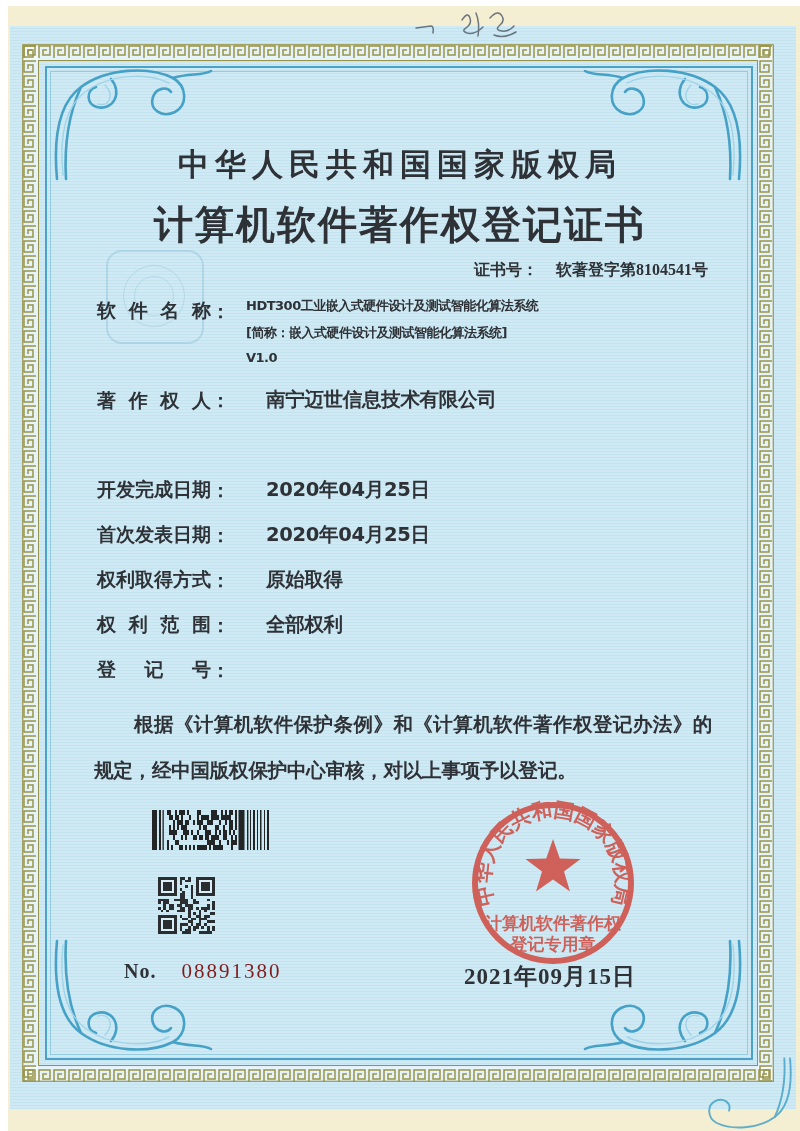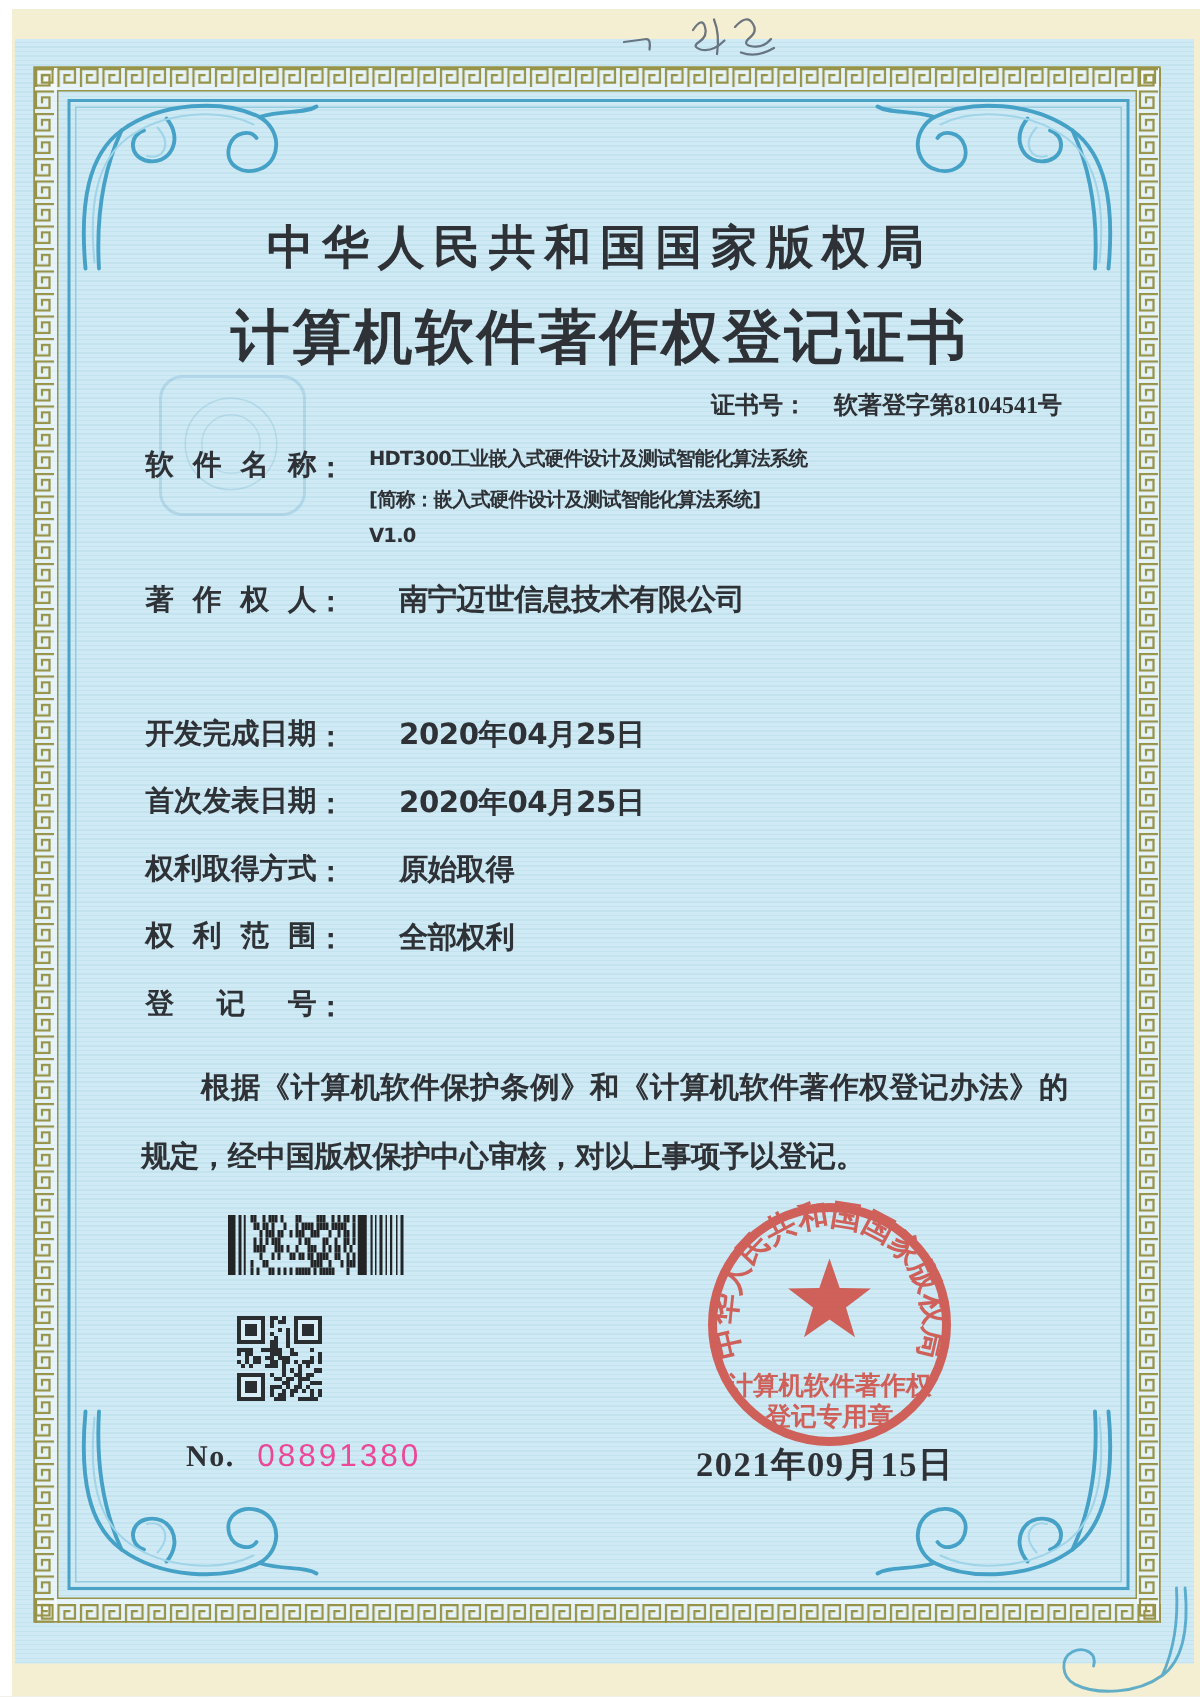--- a/index.html
+++ b/index.html
@@ -36,22 +36,22 @@
         white-space:nowrap;}
   .statement{position:absolute;left:94px;top:702px;width:618px;font-size:19.5px;
         font-weight:bold;line-height:46px;text-align:justify;text-indent:40px;
         font-family:"DejaVu Sans","Liberation Sans",sans-serif;letter-spacing:-0.2px;}
   
   #barcode{position:absolute;left:152px;top:810px;width:118px;height:40px;}
   #qr{position:absolute;left:158px;top:877px;width:57px;height:57px;}
   
   .serial{position:absolute;left:124px;top:959px;font-size:20px;}
   .serial .lbl{font-weight:bold;letter-spacing:1px;}
-  .serial .num{font-family:Liberation Sans, sans-serif;
-               color:#ec4899;font-size:21px;letter-spacing:2px;margin-left:10px;}
+  .serial .num{font-family:Liberation Serif, serif;
+               color:#7f1d1d;font-size:21px;letter-spacing:2px;margin-left:20px;}
   
   #seal{position:absolute;left:458px;top:788px;width:190px;height:190px;opacity:.88;z-index:6;}
   .issuedate{position:absolute;left:464px;top:961px;font-size:23px;font-weight:bold;
              letter-spacing:1px;z-index:7;}
   
   .wm{position:absolute;left:106px;top:250px;width:94px;height:90px;
       border:2px solid rgba(110,172,205,.30);border-radius:16px;}
   .wm .c1{position:absolute;left:15px;top:13px;width:60px;height:60px;border-radius:50%;
       border:1.5px solid rgba(110,172,205,.28);}
   .wm .c2{position:absolute;left:26px;top:24px;width:38px;height:38px;border-radius:50%;

